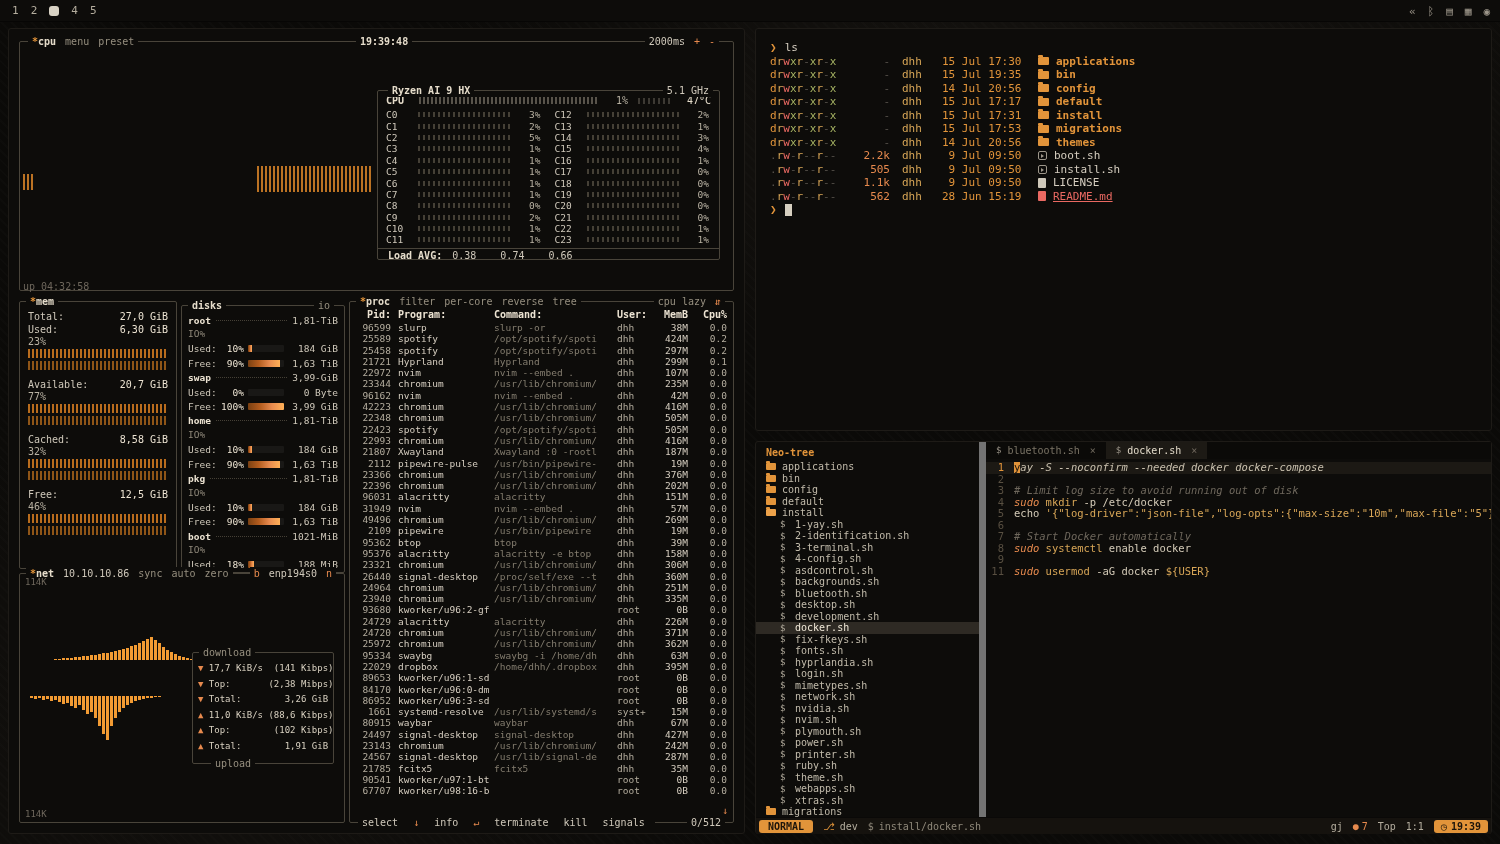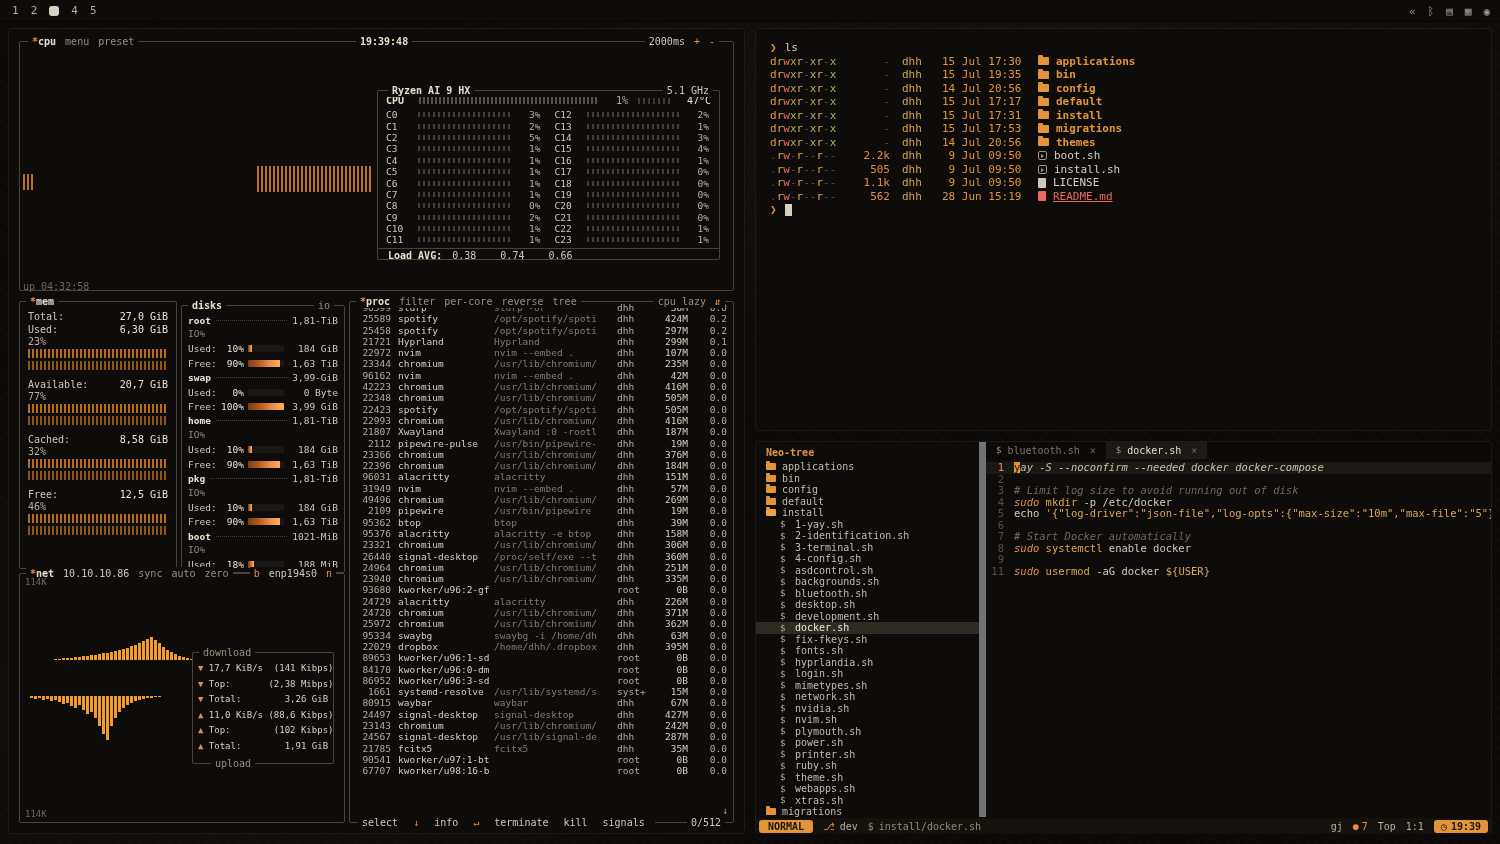--- a/index.html
+++ b/index.html
@@ -611,36 +611,44 @@
       <span><span class="star">*</span><span class="btitle">proc</span></span>
       <span class="bbtn">filter</span>
       <span class="bbtn">per-core</span>
       <span class="bbtn">reverse</span>
       <span class="bbtn">tree</span>
     </div>
     <div class="blabel" style="right:8px">
       <span class="bbtn">cpu lazy</span>
       <span class="acc">⇵</span>
     </div>
+    <div class="pheader">
+      <span class="c-pid">Pid:</span>
+      <span class="c-prog">Program:</span>
+      <span class="c-cmd">Command:</span>
+      <span class="c-user">User:</span>
+      <span class="c-mem">MemB</span>
+      <span class="c-cpu">Cpu%</span>
+    </div>
     <div id="proc-rows">
         <div class="prow"><span class="c-pid">96599</span><span class="c-prog">slurp</span><span class="c-cmd">slurp -or</span><span class="c-user">dhh</span><span class="c-mem">38M</span><span class="c-cpu">0.0</span></div>
         <div class="prow"><span class="c-pid">25589</span><span class="c-prog">spotify</span><span class="c-cmd">/opt/spotify/spoti</span><span class="c-user">dhh</span><span class="c-mem">424M</span><span class="c-cpu">0.2</span></div>
         <div class="prow"><span class="c-pid">25458</span><span class="c-prog">spotify</span><span class="c-cmd">/opt/spotify/spoti</span><span class="c-user">dhh</span><span class="c-mem">297M</span><span class="c-cpu">0.2</span></div>
         <div class="prow"><span class="c-pid">21721</span><span class="c-prog">Hyprland</span><span class="c-cmd">Hyprland</span><span class="c-user">dhh</span><span class="c-mem">299M</span><span class="c-cpu">0.1</span></div>
         <div class="prow"><span class="c-pid">22972</span><span class="c-prog">nvim</span><span class="c-cmd">nvim --embed .</span><span class="c-user">dhh</span><span class="c-mem">107M</span><span class="c-cpu">0.0</span></div>
         <div class="prow"><span class="c-pid">23344</span><span class="c-prog">chromium</span><span class="c-cmd">/usr/lib/chromium/</span><span class="c-user">dhh</span><span class="c-mem">235M</span><span class="c-cpu">0.0</span></div>
         <div class="prow"><span class="c-pid">96162</span><span class="c-prog">nvim</span><span class="c-cmd">nvim --embed .</span><span class="c-user">dhh</span><span class="c-mem">42M</span><span class="c-cpu">0.0</span></div>
         <div class="prow"><span class="c-pid">42223</span><span class="c-prog">chromium</span><span class="c-cmd">/usr/lib/chromium/</span><span class="c-user">dhh</span><span class="c-mem">416M</span><span class="c-cpu">0.0</span></div>
         <div class="prow"><span class="c-pid">22348</span><span class="c-prog">chromium</span><span class="c-cmd">/usr/lib/chromium/</span><span class="c-user">dhh</span><span class="c-mem">505M</span><span class="c-cpu">0.0</span></div>
         <div class="prow"><span class="c-pid">22423</span><span class="c-prog">spotify</span><span class="c-cmd">/opt/spotify/spoti</span><span class="c-user">dhh</span><span class="c-mem">505M</span><span class="c-cpu">0.0</span></div>
         <div class="prow"><span class="c-pid">22993</span><span class="c-prog">chromium</span><span class="c-cmd">/usr/lib/chromium/</span><span class="c-user">dhh</span><span class="c-mem">416M</span><span class="c-cpu">0.0</span></div>
         <div class="prow"><span class="c-pid">21807</span><span class="c-prog">Xwayland</span><span class="c-cmd">Xwayland :0 -rootl</span><span class="c-user">dhh</span><span class="c-mem">187M</span><span class="c-cpu">0.0</span></div>
         <div class="prow"><span class="c-pid">2112</span><span class="c-prog">pipewire-pulse</span><span class="c-cmd">/usr/bin/pipewire-</span><span class="c-user">dhh</span><span class="c-mem">19M</span><span class="c-cpu">0.0</span></div>
         <div class="prow"><span class="c-pid">23366</span><span class="c-prog">chromium</span><span class="c-cmd">/usr/lib/chromium/</span><span class="c-user">dhh</span><span class="c-mem">376M</span><span class="c-cpu">0.0</span></div>
-        <div class="prow"><span class="c-pid">22396</span><span class="c-prog">chromium</span><span class="c-cmd">/usr/lib/chromium/</span><span class="c-user">dhh</span><span class="c-mem">184M</span><span class="c-cpu">0.0</span></div>
+        <div class="prow"><span class="c-pid">22396</span><span class="c-prog">chromium</span><span class="c-cmd">/usr/lib/chromium/</span><span class="c-user">dhh</span><span class="c-mem">202M</span><span class="c-cpu">0.0</span></div>
         <div class="prow"><span class="c-pid">96031</span><span class="c-prog">alacritty</span><span class="c-cmd">alacritty</span><span class="c-user">dhh</span><span class="c-mem">151M</span><span class="c-cpu">0.0</span></div>
         <div class="prow"><span class="c-pid">31949</span><span class="c-prog">nvim</span><span class="c-cmd">nvim --embed .</span><span class="c-user">dhh</span><span class="c-mem">57M</span><span class="c-cpu">0.0</span></div>
         <div class="prow"><span class="c-pid">49496</span><span class="c-prog">chromium</span><span class="c-cmd">/usr/lib/chromium/</span><span class="c-user">dhh</span><span class="c-mem">269M</span><span class="c-cpu">0.0</span></div>
         <div class="prow"><span class="c-pid">2109</span><span class="c-prog">pipewire</span><span class="c-cmd">/usr/bin/pipewire</span><span class="c-user">dhh</span><span class="c-mem">19M</span><span class="c-cpu">0.0</span></div>
         <div class="prow"><span class="c-pid">95362</span><span class="c-prog">btop</span><span class="c-cmd">btop</span><span class="c-user">dhh</span><span class="c-mem">39M</span><span class="c-cpu">0.0</span></div>
         <div class="prow"><span class="c-pid">95376</span><span class="c-prog">alacritty</span><span class="c-cmd">alacritty -e btop</span><span class="c-user">dhh</span><span class="c-mem">158M</span><span class="c-cpu">0.0</span></div>
         <div class="prow"><span class="c-pid">23321</span><span class="c-prog">chromium</span><span class="c-cmd">/usr/lib/chromium/</span><span class="c-user">dhh</span><span class="c-mem">306M</span><span class="c-cpu">0.0</span></div>
         <div class="prow"><span class="c-pid">26440</span><span class="c-prog">signal-desktop</span><span class="c-cmd">/proc/self/exe --t</span><span class="c-user">dhh</span><span class="c-mem">360M</span><span class="c-cpu">0.0</span></div>
         <div class="prow"><span class="c-pid">24964</span><span class="c-prog">chromium</span><span class="c-cmd">/usr/lib/chromium/</span><span class="c-user">dhh</span><span class="c-mem">251M</span><span class="c-cpu">0.0</span></div>
         <div class="prow"><span class="c-pid">23940</span><span class="c-prog">chromium</span><span class="c-cmd">/usr/lib/chromium/</span><span class="c-user">dhh</span><span class="c-mem">335M</span><span class="c-cpu">0.0</span></div>

